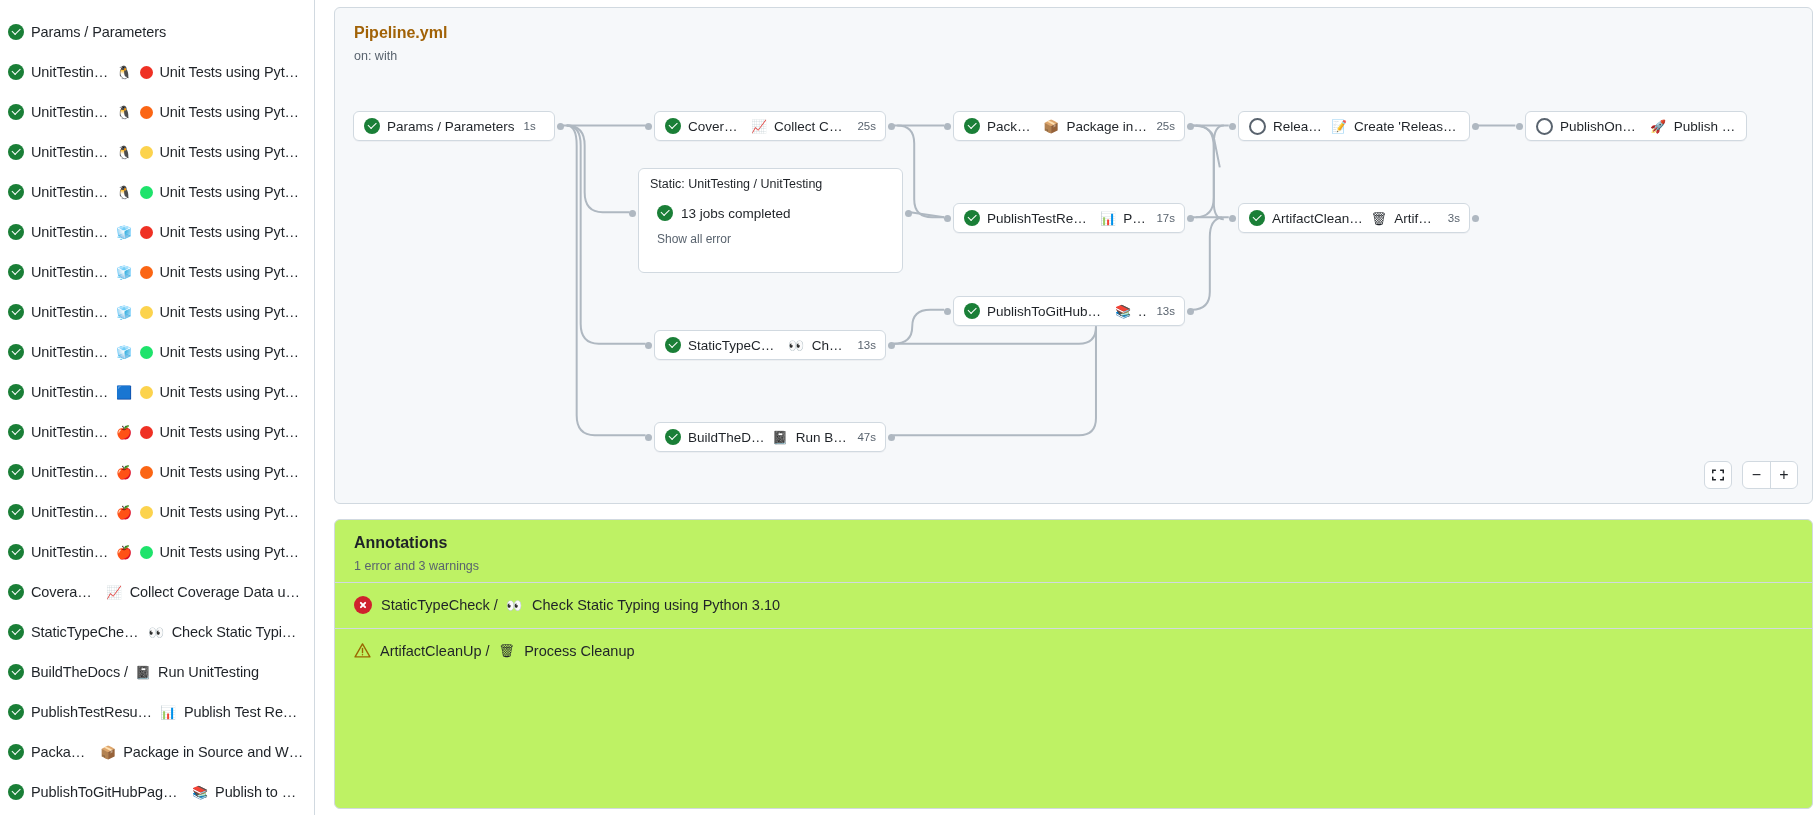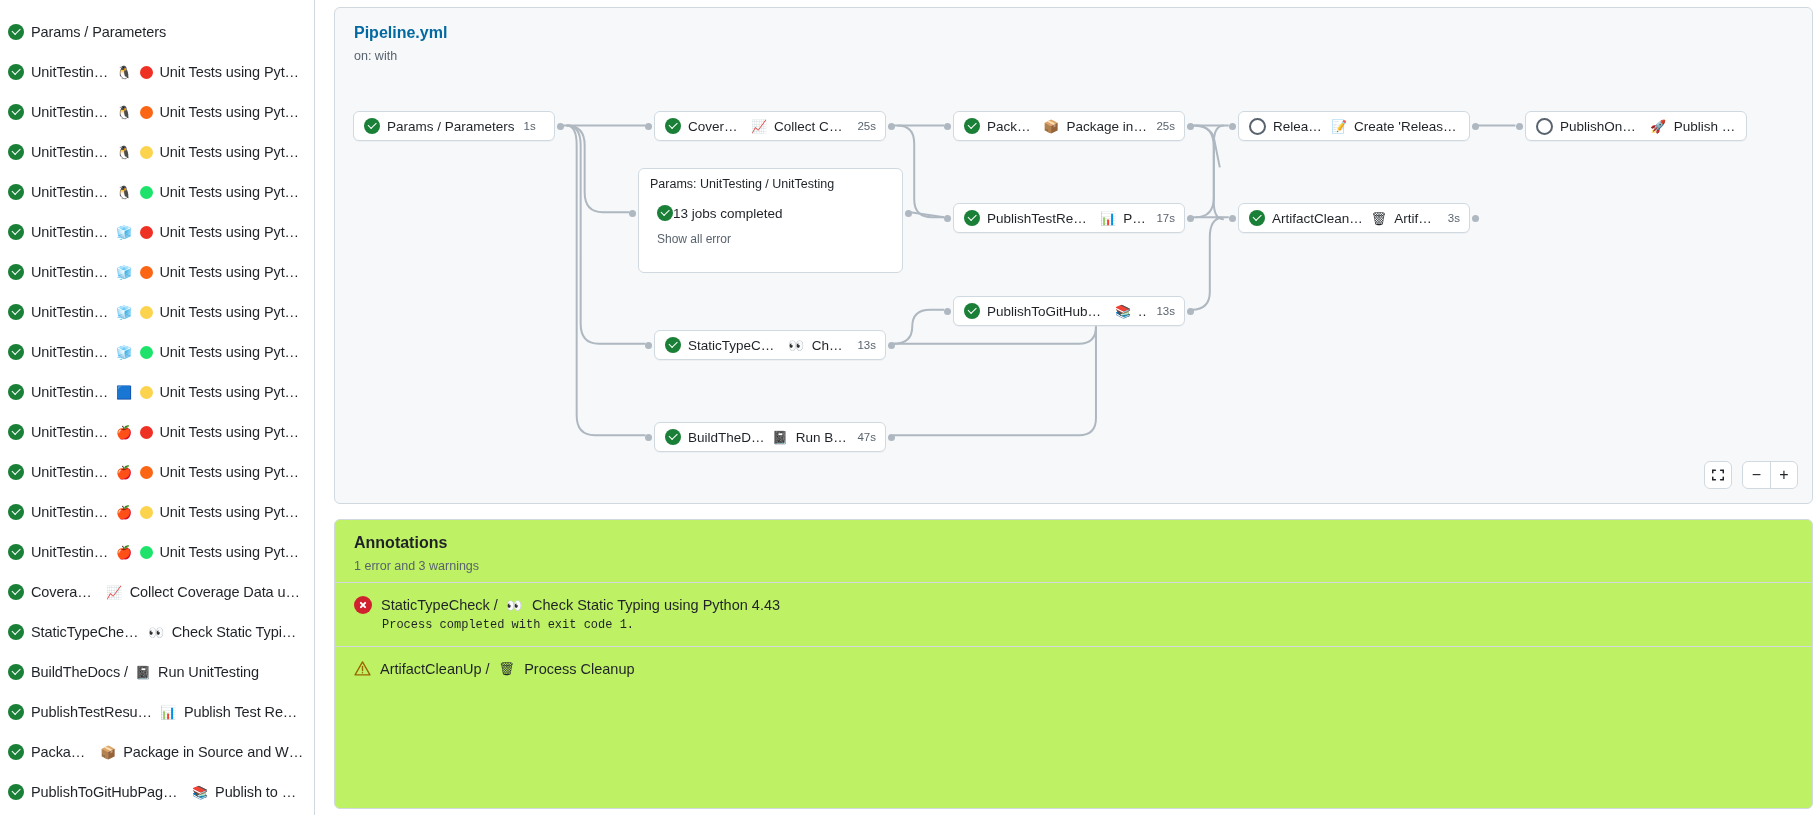--- a/index.html
+++ b/index.html
@@ -88,21 +88,21 @@
     position: absolute;
     left: 19px; top: 7px;
     width: 1479px; height: 497px;
     background: #f6f8fa;
     border: 1px solid #d1d9e0;
     border-radius: 6px;
     overflow: hidden;
   }
   .wf-title {
     position: absolute; left: 19px; top: 16px;
-    font-size: 16px; font-weight: 600; color: #0369a1;
+    font-size: 16px; font-weight: 600; color: #a16207;
   }
   .wf-sub {
     position: absolute; left: 19px; top: 41px;
     font-size: 12.5px; color: #59636e;
   }
 
   
   .node {
     position: absolute;
     background: #ffffff;
@@ -131,21 +131,21 @@
     border-radius: 6px;
     z-index: 2;
     padding: 0;
   }
   .matrix-title {
     position: absolute; left: 11px; top: 8px;
     font-size: 12.5px; color: #1f2328;
   }
   .matrix-jobs {
     position: absolute; left: 18px; top: 36px;
-    display: flex; align-items: center; 
+    display: flex; align-items: center; gap: 8px;
     font-size: 13.5px;
   }
   .matrix-showall {
     position: absolute; left: 18px; top: 63px;
     font-size: 12px; color: #59636e; cursor: pointer;
   }
 
   
   .knob {
     position: absolute; width: 7px; height: 7px;
@@ -412,21 +412,21 @@
           <path d="M 858 303 Q 876 303 876 285 L 876 230 Q 876 212 888 210"></path>
 
           <path d="M 1143 118 L 1182 118"></path>
 
           <path d="M 762 320 L 762 303"></path>
         </g>
       </svg>
 
       <div id="graph-nodes">
           <div class="matrix-box" style="left: 303px; top: 160px; width: 265px; height: 105px;">
-            <div class="matrix-title">Params: UnitTesting / UnitTesting</div>
+            <div class="matrix-title">Static: UnitTesting / UnitTesting</div>
             <div class="matrix-jobs">
               <span class="ico">
                 <span class="ico-success"></span>
               </span>
               <span>13 jobs completed</span>
             </div>
             <div class="matrix-showall">Show all error</div>
           </div>
           <div class="knob" style="left: 294px; top: 202px;"></div>
           <div class="knob" style="left: 570px; top: 202px;"></div>
@@ -556,23 +556,22 @@
       <div class="ann-title">Annotations</div>
       <div class="ann-sub">1 error and 3 warnings</div>
       <div class="ann-list" id="ann-list">
           <div class="ann-row">
             <div class="ann-head">
               <span class="ico">
                 <span class="ico-error"></span>
               </span>
               <span>StaticTypeCheck / </span>
               <span class="emoji">👀</span>
-              <span>Check Static Typing using Python 4.43</span>
+              <span>Check Static Typing using Python 3.10</span>
             </div>
-            <div class="ann-msg">Process completed with exit code 1.</div>
           </div>
           <div class="ann-row">
             <div class="ann-head">
               <span class="ico">
                 <svg width="17" height="17" viewBox="0 0 16 16" fill="none" stroke="#9a6700" stroke-width="1.3" stroke-linejoin="round">
                   <path d="M8 1.8 15 14H1z"></path>
                   <path d="M8 6v4" stroke-linecap="round"></path>
                   <circle cx="8" cy="12" r="0.7" fill="#9a6700" stroke="none"></circle>
                 </svg>
               </span>

